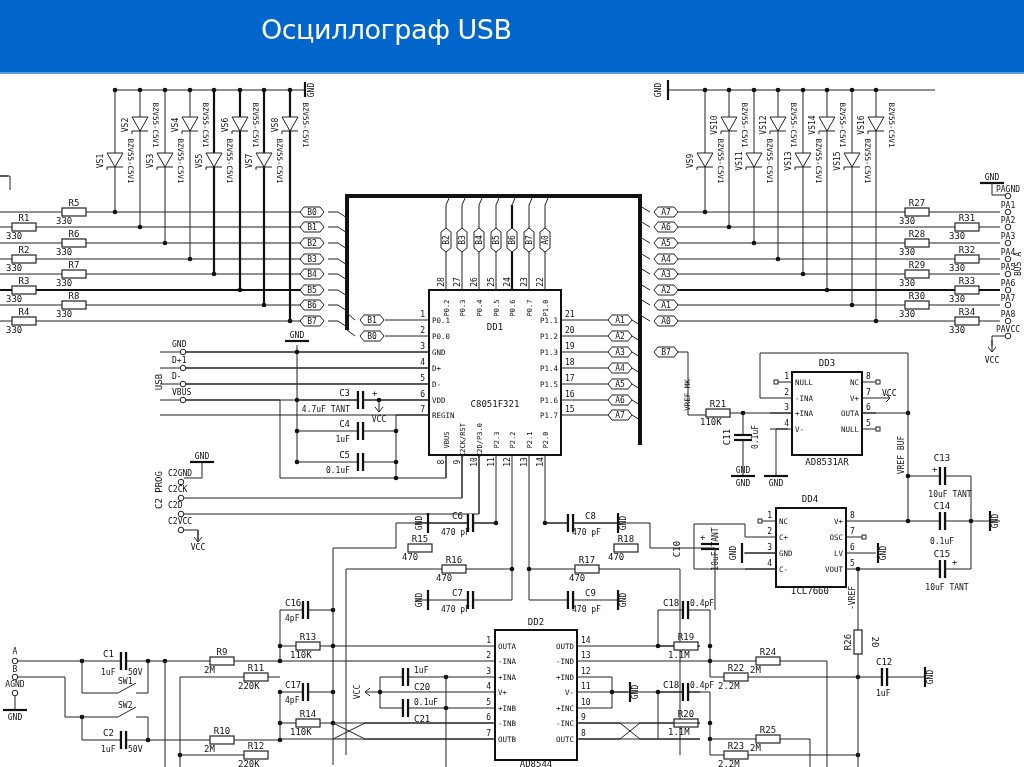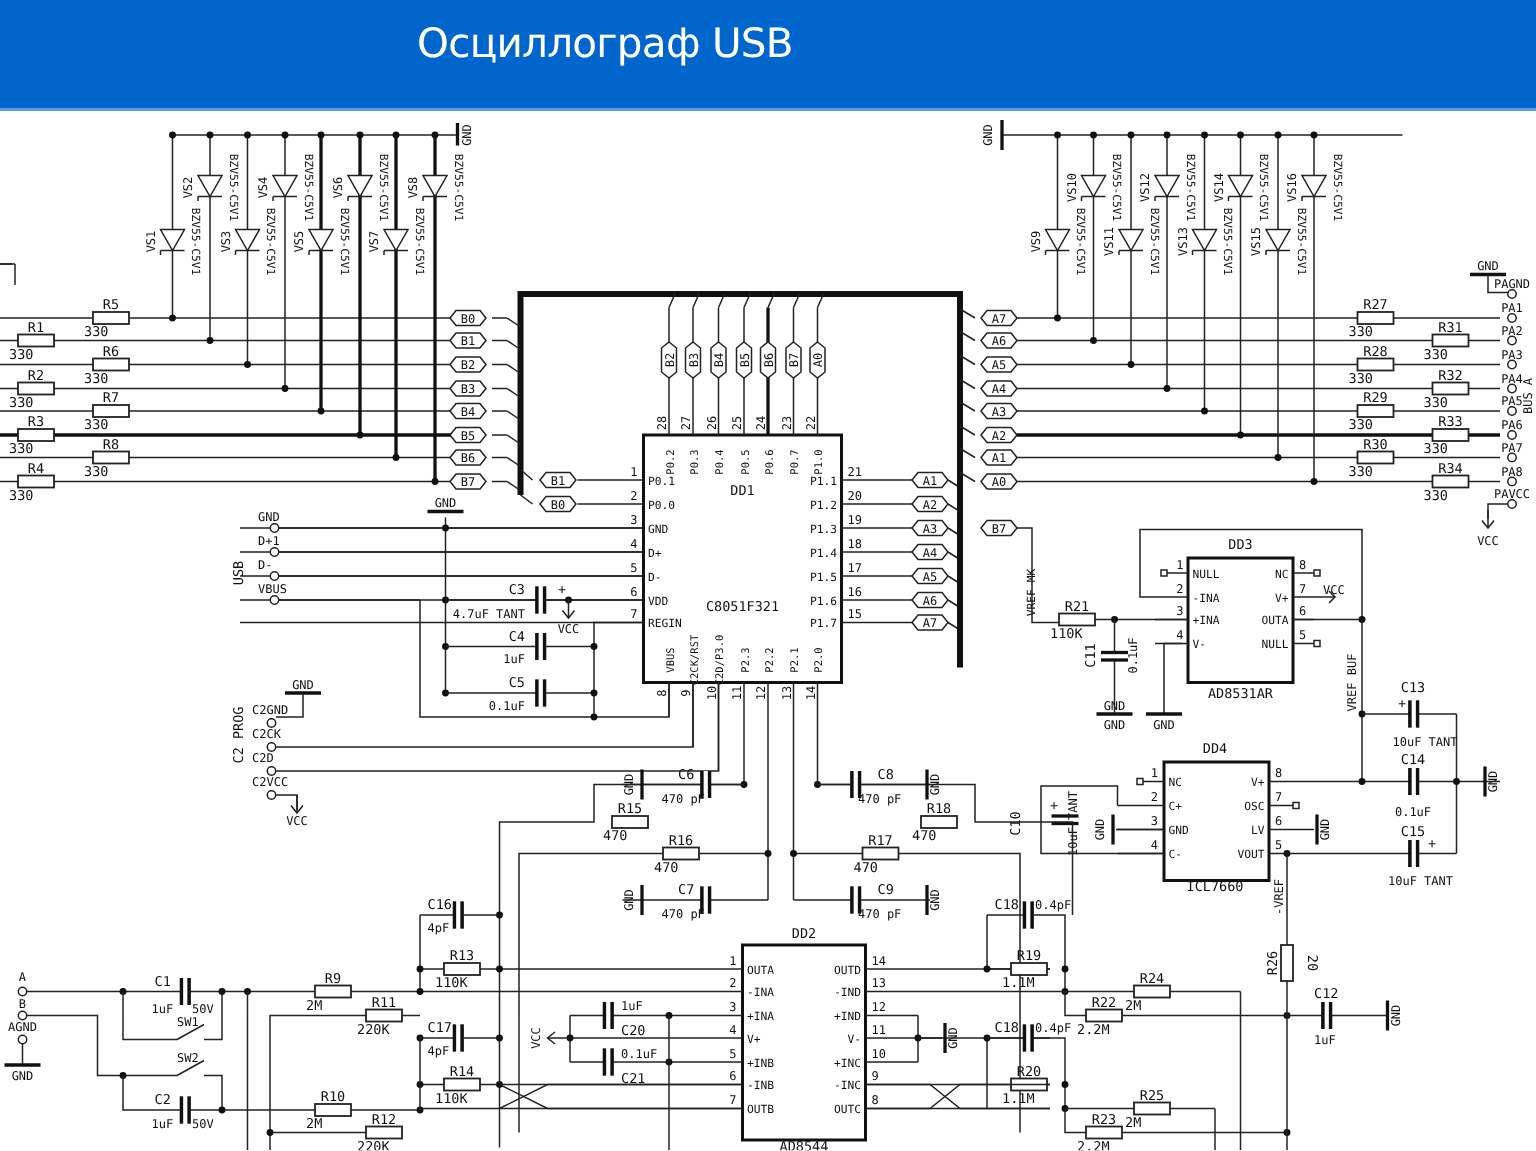--- a/index.html
+++ b/index.html
@@ -1,18 +1,18 @@
 <!DOCTYPE html>
 <html><head>
 <meta charset="utf-8">
 <style>
   html, body { margin:0; padding:0; background:#ffffff; }
   body { width:1024px; height:767px; overflow:hidden; position:relative; font-family:"Liberation Sans", sans-serif; }
   .header { position:absolute; left:0; top:0; width:1024px; height:72px; background:#0066cc; border-bottom:2px solid #5b9be0; }
-  .title { position:absolute; left:278px; top:14px; color:#ffffff; font-size:27px; font-family:"DejaVu Sans", sans-serif; letter-spacing:-0.5px;text-align:center; }
+  .title { position:absolute; left:261px; top:14px; color:#ffffff; font-size:27px; font-family:"DejaVu Sans", sans-serif; letter-spacing:-0.5px;text-align:center; }
   svg.sch { position:absolute; left:0; top:74px; }
   svg.sch text { font-family:"DejaVu Sans Mono", monospace; font-size:9px; fill:#111; }
   .w { stroke:#222; stroke-width:1; fill:none; }
   .wb { stroke:#111; stroke-width:2.2; fill:none; }
   .wbb { stroke:#111; stroke-width:4; fill:none; }
   .res { fill:#fff; stroke:#222; stroke-width:1.2; }
   .chip { fill:#fff; stroke:#111; stroke-width:2; }
   .dot { fill:#111; }
   .tag { fill:#fff; stroke:#222; stroke-width:1; }
   .pin { fill:#fff; stroke:#222; stroke-width:1; }

